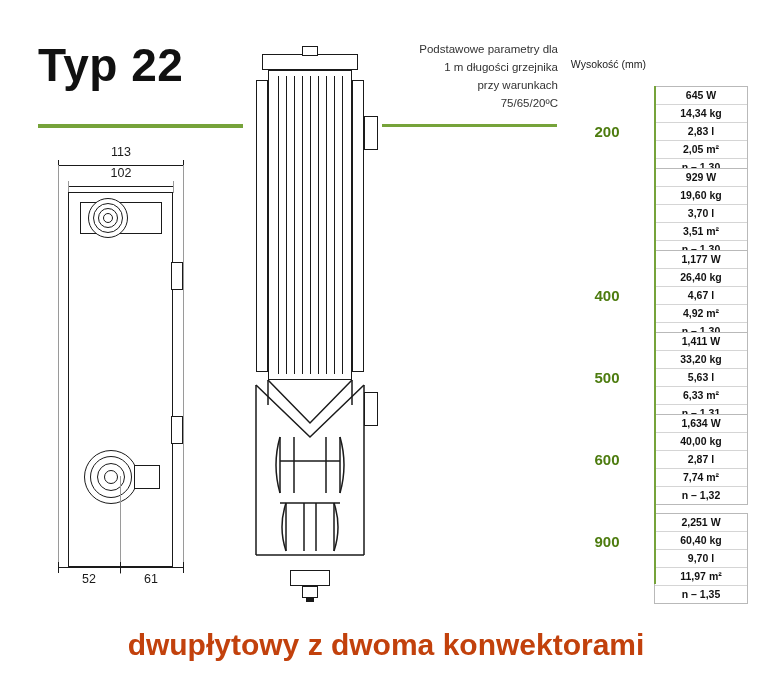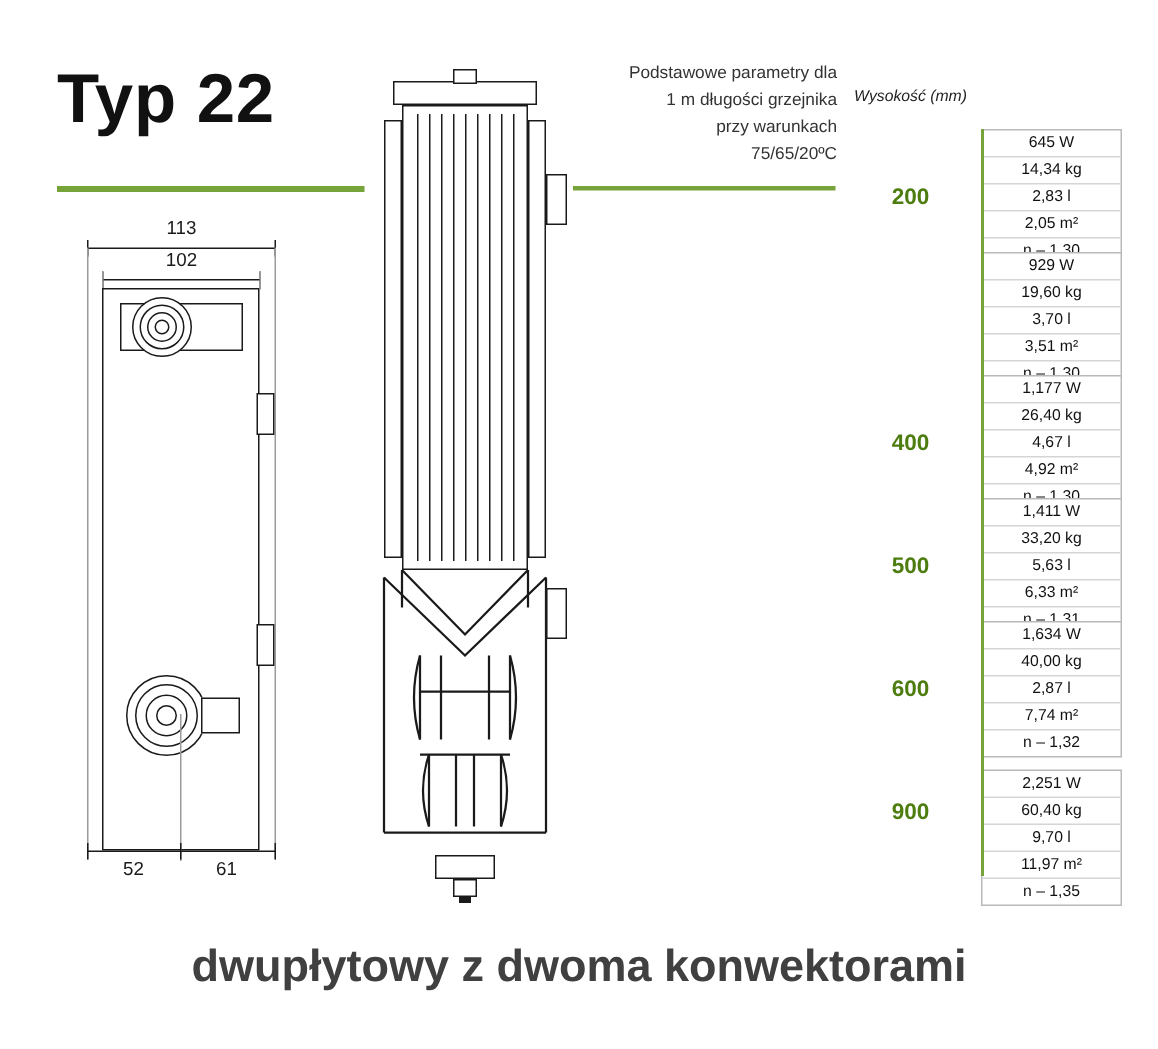--- a/index.html
+++ b/index.html
@@ -30,21 +30,21 @@
 
   
   .conditions{
     position:absolute;left:376px;top:40px;width:182px;
     text-align:right;font-size:11.5px;line-height:18px;color:#333;
   }
 
   
   .caption{
     position:absolute;left:0;top:628px;width:772px;text-align:center;
-    font-size:30px;font-weight:bold;color:#404040;
+    font-size:30px;font-weight:bold;color:#c2410c;
   }
 
   
   .drawing{position:absolute;left:18px;top:140px;width:220px;height:450px;}
   .dl{position:absolute;background:#1a1a1a;}
   .dim-text{
     position:absolute;font-size:12.5px;color:#1a1a1a;text-align:center;
   }
 
   .front-body{
@@ -63,42 +63,42 @@
   }
 
   
   .center-draw{position:absolute;left:250px;top:40px;width:130px;height:570px;}
   .cd{position:absolute;background:#1a1a1a;}
   .cbox{position:absolute;border:1.5px solid #1a1a1a;box-sizing:border-box;background:#fff;}
 
   
   .tbl{position:absolute;left:568px;top:50px;width:188px;}
   .tbl-head-label{
-    position:absolute;left:0;top:8px;width:78px;text-align:center;
-    font-size:10.5px;color:#222;font-style:italic;
+    position:absolute;left:0;top:8px;width:78px;text-align:right;
+    font-size:10.5px;color:#222;
   }
   .typ-badge{
     position:absolute;left:86px;top:54px;width:94px;height:24px;
     background:#76a33a;color:#fff;font-weight:bold;font-size:15px;
     display:flex;align-items:center;justify-content:center;
     border:1px solid #6d9a32;box-sizing:border-box;
   }
   .grp{position:absolute;left:0;width:188px;}
   .grp .h-label{
     position:absolute;left:0;top:0;width:78px;height:100%;
     display:flex;align-items:center;justify-content:center;
     font-size:15px;font-weight:bold;color:#4d7c0f;
   }
   .grp .cells{
     position:absolute;left:86px;top:0;width:94px;
     border:1px solid #b9b9b9;box-sizing:border-box;background:#fff;
   }
   .grp .cells div{
     height:17px;line-height:17px;text-align:center;font-size:10.5px;
-    border-bottom:1px solid #d5d5d5;color:#111;
+    border-bottom:1px solid #d5d5d5;color:#111;font-weight:bold;
   }
   .grp .cells div:last-child{border-bottom:none;}
   .green-bar{
     position:absolute;left:86px;width:2px;background:#76a33a;
   }
 </style>
 </head>
 <body>
 
 <div class="page">

